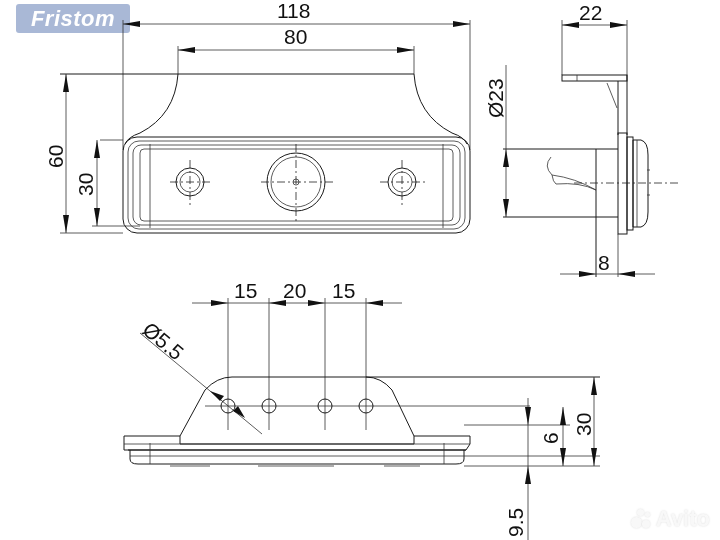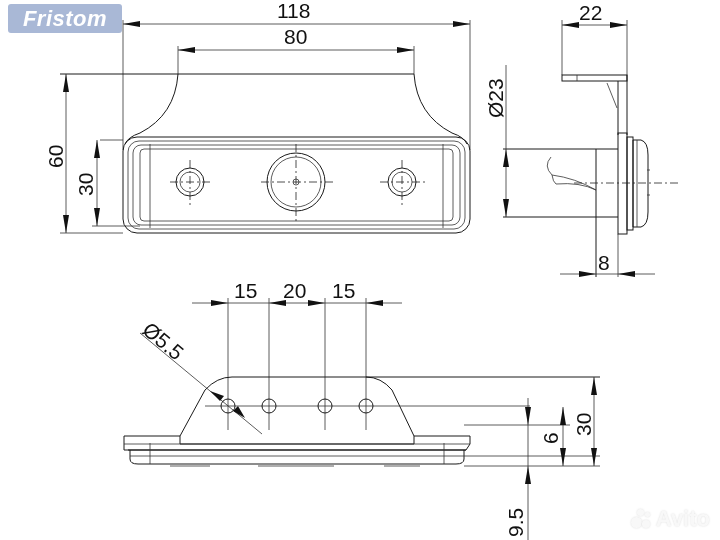--- a/index.html
+++ b/index.html
@@ -3,21 +3,21 @@
 <meta charset="utf-8">
 <style>
   html,body{margin:0;padding:0;background:#ffffff;}
   #stage{position:relative;width:720px;height:540px;overflow:hidden;background:#fff;font-family:"Liberation Sans",sans-serif;}
   svg{position:absolute;left:0;top:0;}
   .ln{stroke:#1a1a1a;stroke-width:1;fill:none;}
   .thin{stroke:#333;stroke-width:0.8;fill:none;}
   .dash{stroke:#222;stroke-width:0.8;fill:none;stroke-dasharray:8 3 2 3;}
   .arr{fill:#111;stroke:none;}
   .dim{font-family:"Liberation Sans",sans-serif;font-size:21px;fill:#111;}
-  #logo{position:absolute;left:8px;top:4px;width:114px;height:29px;background:#a9b8d6;border-radius:3px;
+  #logo{position:absolute;left:16px;top:4px;width:114px;height:29px;background:#a9b8d6;border-radius:3px;
         display:flex;align-items:center;justify-content:center;}
   #logo span{font-family:"Liberation Sans",sans-serif;font-weight:bold;font-style:italic;font-size:22px;color:#ffffff;letter-spacing:0.5px;}
   #watermark{position:absolute;right:10px;bottom:8px;display:flex;align-items:center;gap:3px;opacity:0.55;}
   #watermark span.t{font-family:"Liberation Sans",sans-serif;font-size:22px;font-weight:bold;color:#f4f4f4;text-shadow:0 0 2px #bbb;}
   .dots{position:relative;width:22px;height:22px;}
   .dots i{position:absolute;border-radius:50%;background:#f4f4f4;box-shadow:0 0 2px #bbb;}
 </style>
 </head>
 <body>
 

